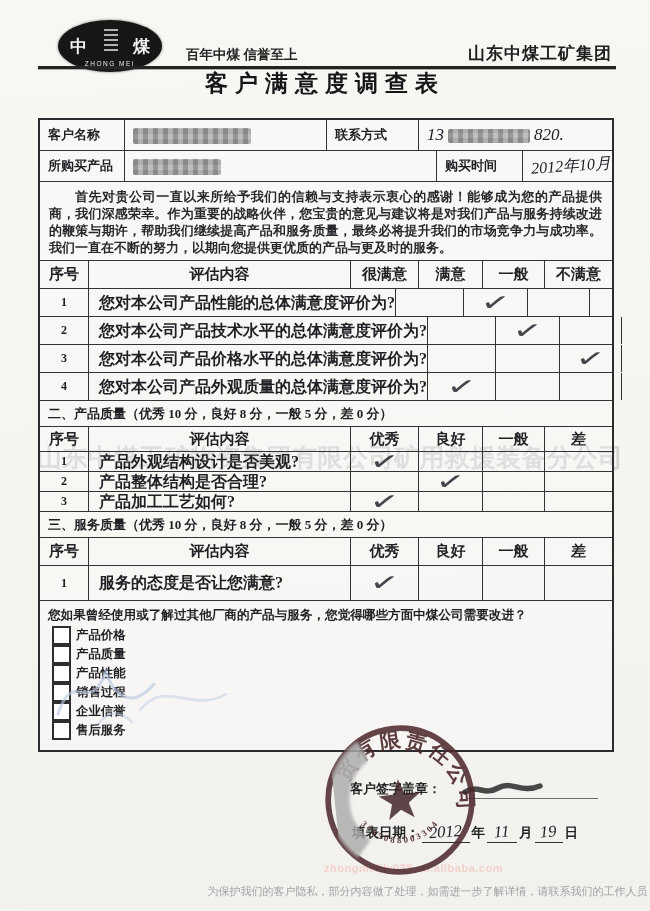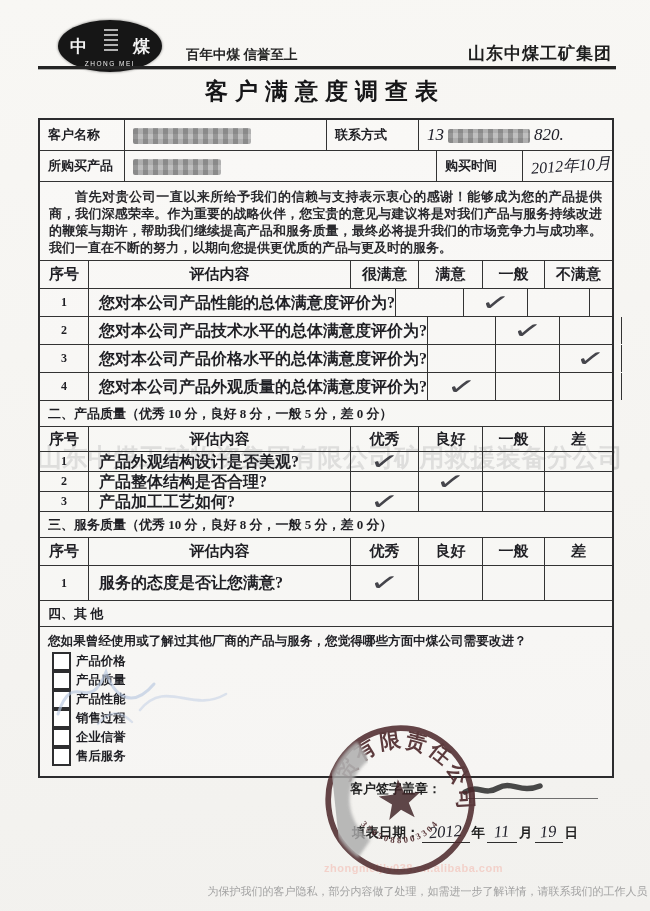--- a/index.html
+++ b/index.html
@@ -14,21 +14,21 @@
   .logo .cnL,.logo .cnR{position:absolute;top:15px;color:#f3f3f3;font-size:17px;font-weight:700;}
   .logo .cnL{left:12px;} .logo .cnR{right:12px;}
   .logo .tower{position:absolute;left:46px;top:8px;width:14px;height:26px;
         background:repeating-linear-gradient(0deg,#161616 0 3px,#d8d8d8 3px 5px);opacity:.8;}
   .logo .rom{position:absolute;left:0;right:0;bottom:5px;text-align:center;color:#eee;
         font-size:6.5px;letter-spacing:1.5px;font-family:"Liberation Sans",sans-serif;}
   .tagline{position:absolute;left:148px;top:28px;font-size:13.5px;font-weight:700;color:#262626;}
   .company{position:absolute;right:2px;top:24px;font-size:17px;font-weight:700;color:#1d1d1d;letter-spacing:1px;}
   .hrule{position:absolute;left:38px;top:66px;width:578px;height:3px;background:#242424;
          box-shadow:0 1px 0 rgba(40,40,40,.35);}
-  .title{position:absolute;left:0;top:76px;width:650px;text-align:center;
+  .title{position:absolute;left:0;top:68px;width:650px;text-align:center;
          font-size:23px;font-weight:700;letter-spacing:7px;color:#161618;}
   
   .form{position:absolute;left:38px;top:118px;width:576px;border:2px solid #2c2c2e;
         box-sizing:border-box;background:rgba(255,255,255,.25);}
   .irow{display:grid;height:30px;line-height:30px;}
   .irow.r1{grid-template-columns:84px 202px 92px 1fr;border-bottom:1px solid #333;}
   .irow.r2{grid-template-columns:84px 312px 86px 1fr;}
   .irow>div{border-left:1px solid #333;padding-left:8px;box-sizing:border-box;overflow:hidden;}
   .irow>div:first-child{border-left:none;}
   .lbl{font-size:13px;font-weight:700;}
@@ -280,21 +280,20 @@
           </div>
         <div>
             <span class="mark"></span>
           </div>
         <div>
             <span class="mark"></span>
           </div>
       </div>
     </div>
 
-    <div class="shead">四、其 他</div>
     <div class="s4box">
       <div class="s4q">您如果曾经使用或了解过其他厂商的产品与服务，您觉得哪些方面中煤公司需要改进？</div>
       <div class="opts">
         <span class="opt">
             <span class="box"></span>
             <span>产品价格</span>
           </span>
         <span class="opt">
             <span class="box"></span>
             <span>产品质量</span>

